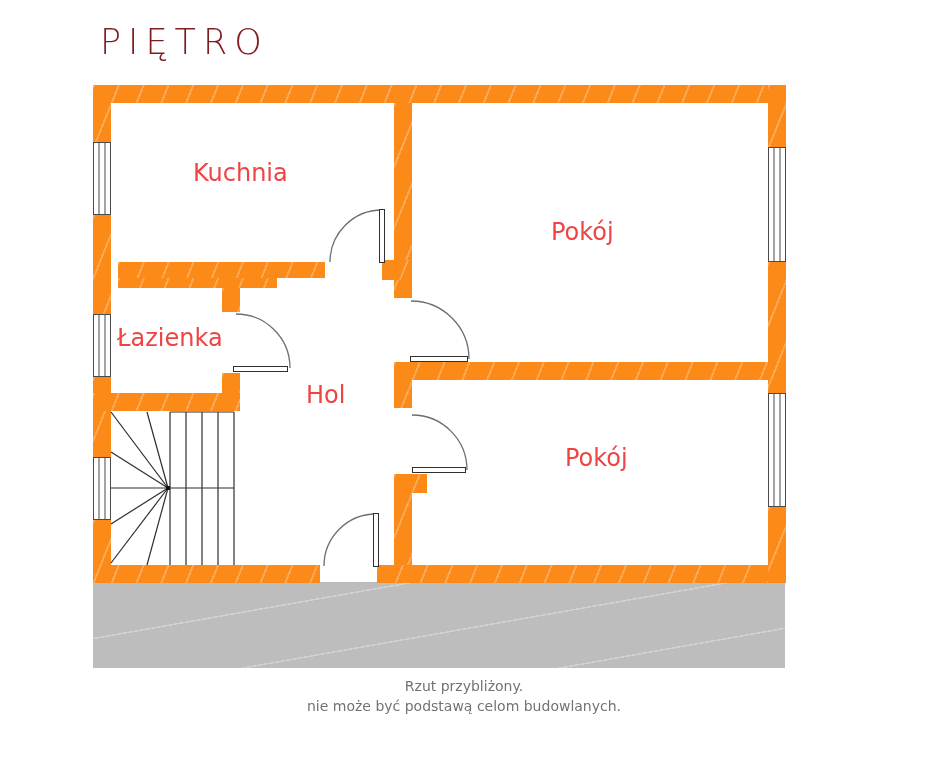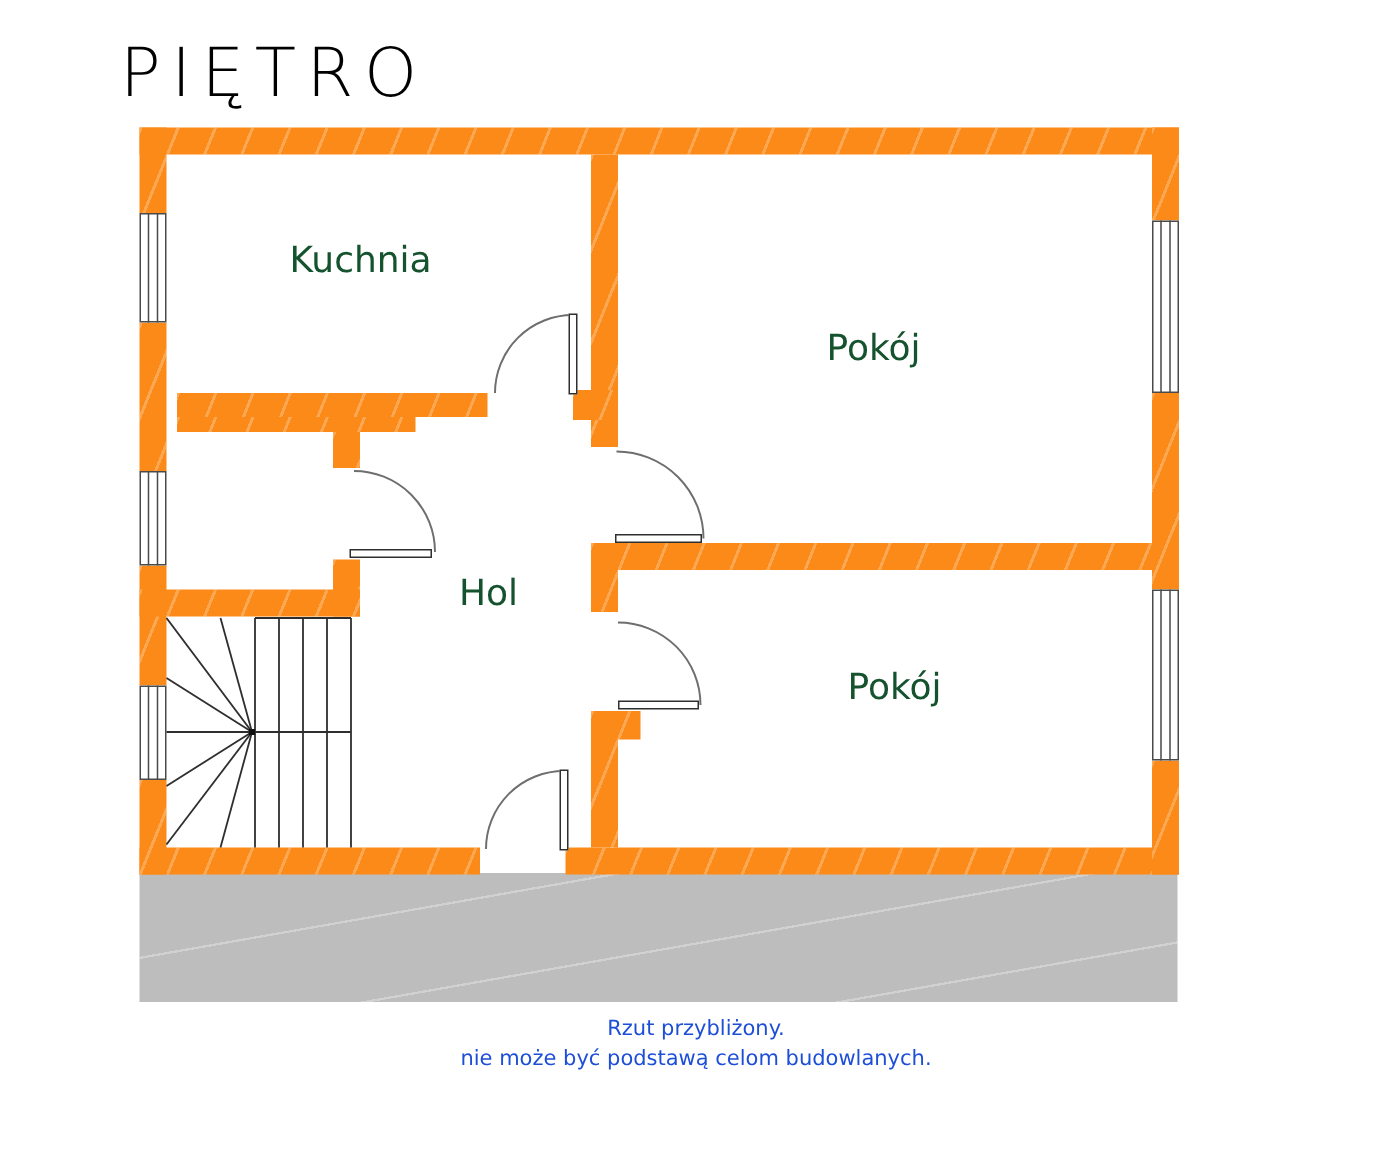--- a/index.html
+++ b/index.html
@@ -28,30 +28,30 @@
   .window .pane {
     position:absolute; left:50%; top:-1px; bottom:-1px; width:5px;
     transform:translateX(-50%);
     border-left:1px solid #4a4a4a; border-right:1px solid #4a4a4a;
   }
   .leaf {
     position:absolute; background:#fff;
     border:1px solid #2f2f2f; box-sizing:border-box;
   }
   .room-label {
-    position:absolute; font-size:24px; color:#14532d; white-space:nowrap;
+    position:absolute; font-size:24px; color:#ef4444; white-space:nowrap;
   }
   .title {
-    position:absolute; left:80px; top:22px;
-    font-size:45px; font-weight:200; letter-spacing:7px; color:#000000;
+    position:absolute; left:100px; top:22px;
+    font-size:35px; font-weight:200; letter-spacing:7px; color:#7f1d1d;
     white-space:nowrap;
   }
   .disclaimer {
     position:absolute; left:0; top:676px; width:928px;
-    text-align:center; font-size:14px; line-height:20px; color:#1d4ed8;
+    text-align:center; font-size:14px; line-height:20px; color:#737373;
   }
   svg.overlay { position:absolute; left:0; top:0; pointer-events:none; }
 </style>
 </head>
 <body>
 
 <div id="stage">
 
   <div class="title">PIĘTRO</div>
 
@@ -128,20 +128,21 @@
   </svg>
 
   <div class="leaf" style="left:379px;top:209px;width:6px;height:54px;"></div>
   <div class="leaf" style="left:233px;top:366px;width:55px;height:6px;"></div>
   <div class="leaf" style="left:410px;top:356px;width:58px;height:6px;"></div>
   <div class="leaf" style="left:412px;top:467px;width:54px;height:6px;"></div>
   <div class="leaf" style="left:373px;top:513px;width:6px;height:54px;"></div>
 
   <div class="room-label" style="left:193px;top:159px;">Kuchnia</div>
   <div class="room-label" style="left:551px;top:218px;">Pokój</div>
+  <div class="room-label" style="left:117px;top:324px;">Łazienka</div>
   <div class="room-label" style="left:306px;top:381px;">Hol</div>
   <div class="room-label" style="left:565px;top:444px;">Pokój</div>
 
   <div class="disclaimer">
     <div>Rzut przybliżony.</div>
     <div>nie może być podstawą celom budowlanych.</div>
   </div>
 
 </div>
 

